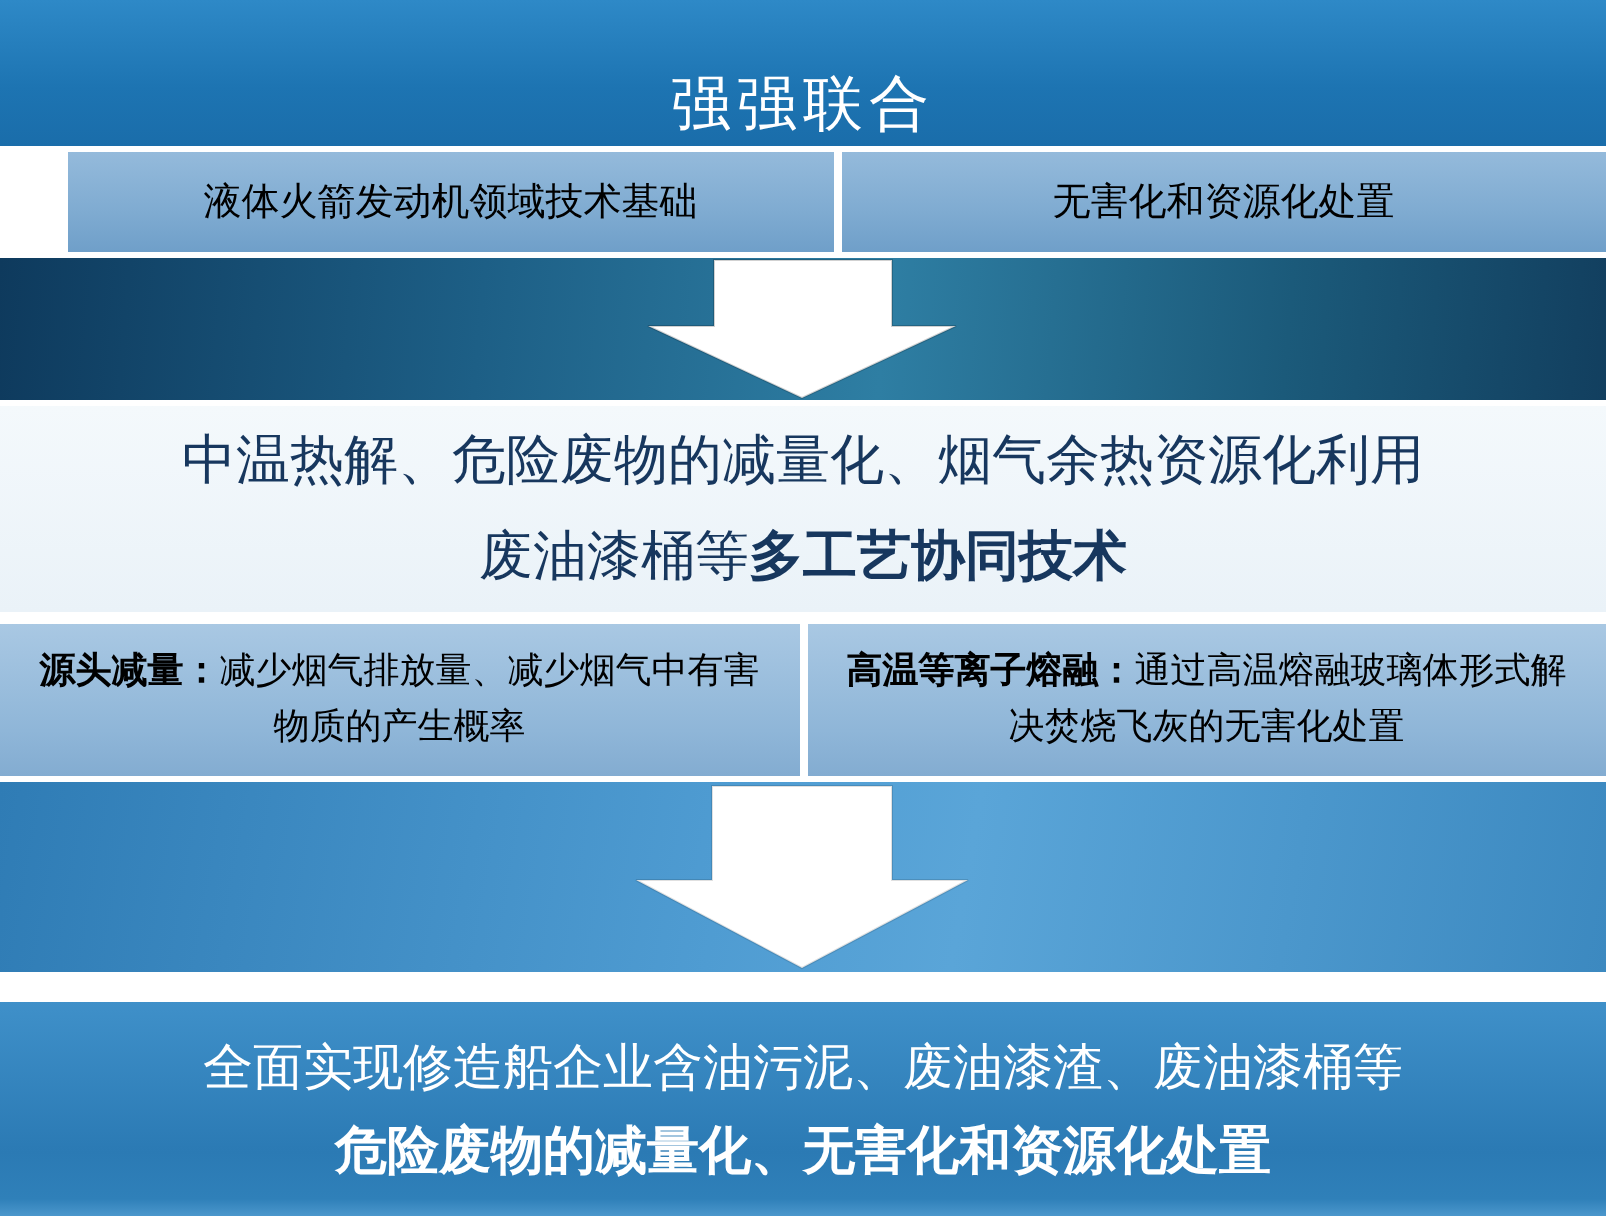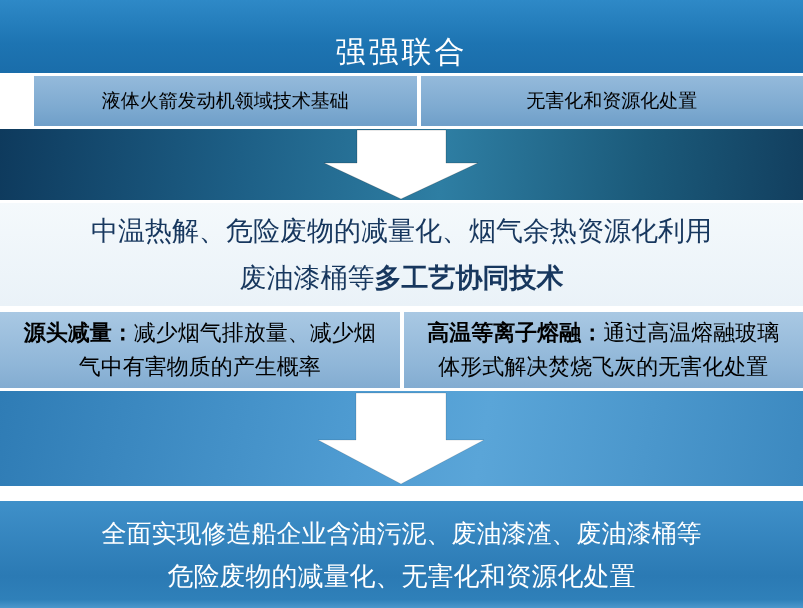--- a/index.html
+++ b/index.html
@@ -49,21 +49,21 @@
     color: #000000;
   }
   .row-top { flex: 0 0 53px; height: 53px; margin-left: 34px; }
   .row-top .cell {
     background: linear-gradient(180deg, #94badb 0%, #7fabd1 60%, #6f9fc9 100%);
     font-size: 19px;
   }
   .row-mid { flex: 0 0 82px; height: 82px; padding-top: 3px; }
   .row-mid .cell {
     background: linear-gradient(180deg, #a9c8e3 0%, #8fb6d8 70%, #83acd1 100%);
-    font-size: 22px;
+    font-size: 18px;
     line-height: 1.55;
   }
   .row-mid .cell .wrap { max-width: 372px; }
   .bold { font-weight: bold; font-family: Liberation Serif, serif; }
 
   
   .arrow-band {
     position: relative;
     display: flex;
     align-items: center;
@@ -105,21 +105,21 @@
     background: linear-gradient(180deg, #3f90c9 0%, #2b7ab4 70%, #2f80b9 92%, #4b97cc 100%);
     display: flex;
     flex-direction: column;
     align-items: center;
     justify-content: center;
     text-align: center;
     color: #ffffff;
     margin-top: 12px;
   }
   .bottom-band .line1 { font-size: 25px; line-height: 1.8; }
-  .bottom-band .line2 { font-size: 26px; font-weight: normal; line-height: 1.6; }
+  .bottom-band .line2 { font-size: 26px; font-weight: bold; line-height: 1.6; }
 </style>
 </head>
 <body>
 
 <div class="slide">
 
   <div class="header">
     <div class="title">强强联合</div>
   </div>
 

